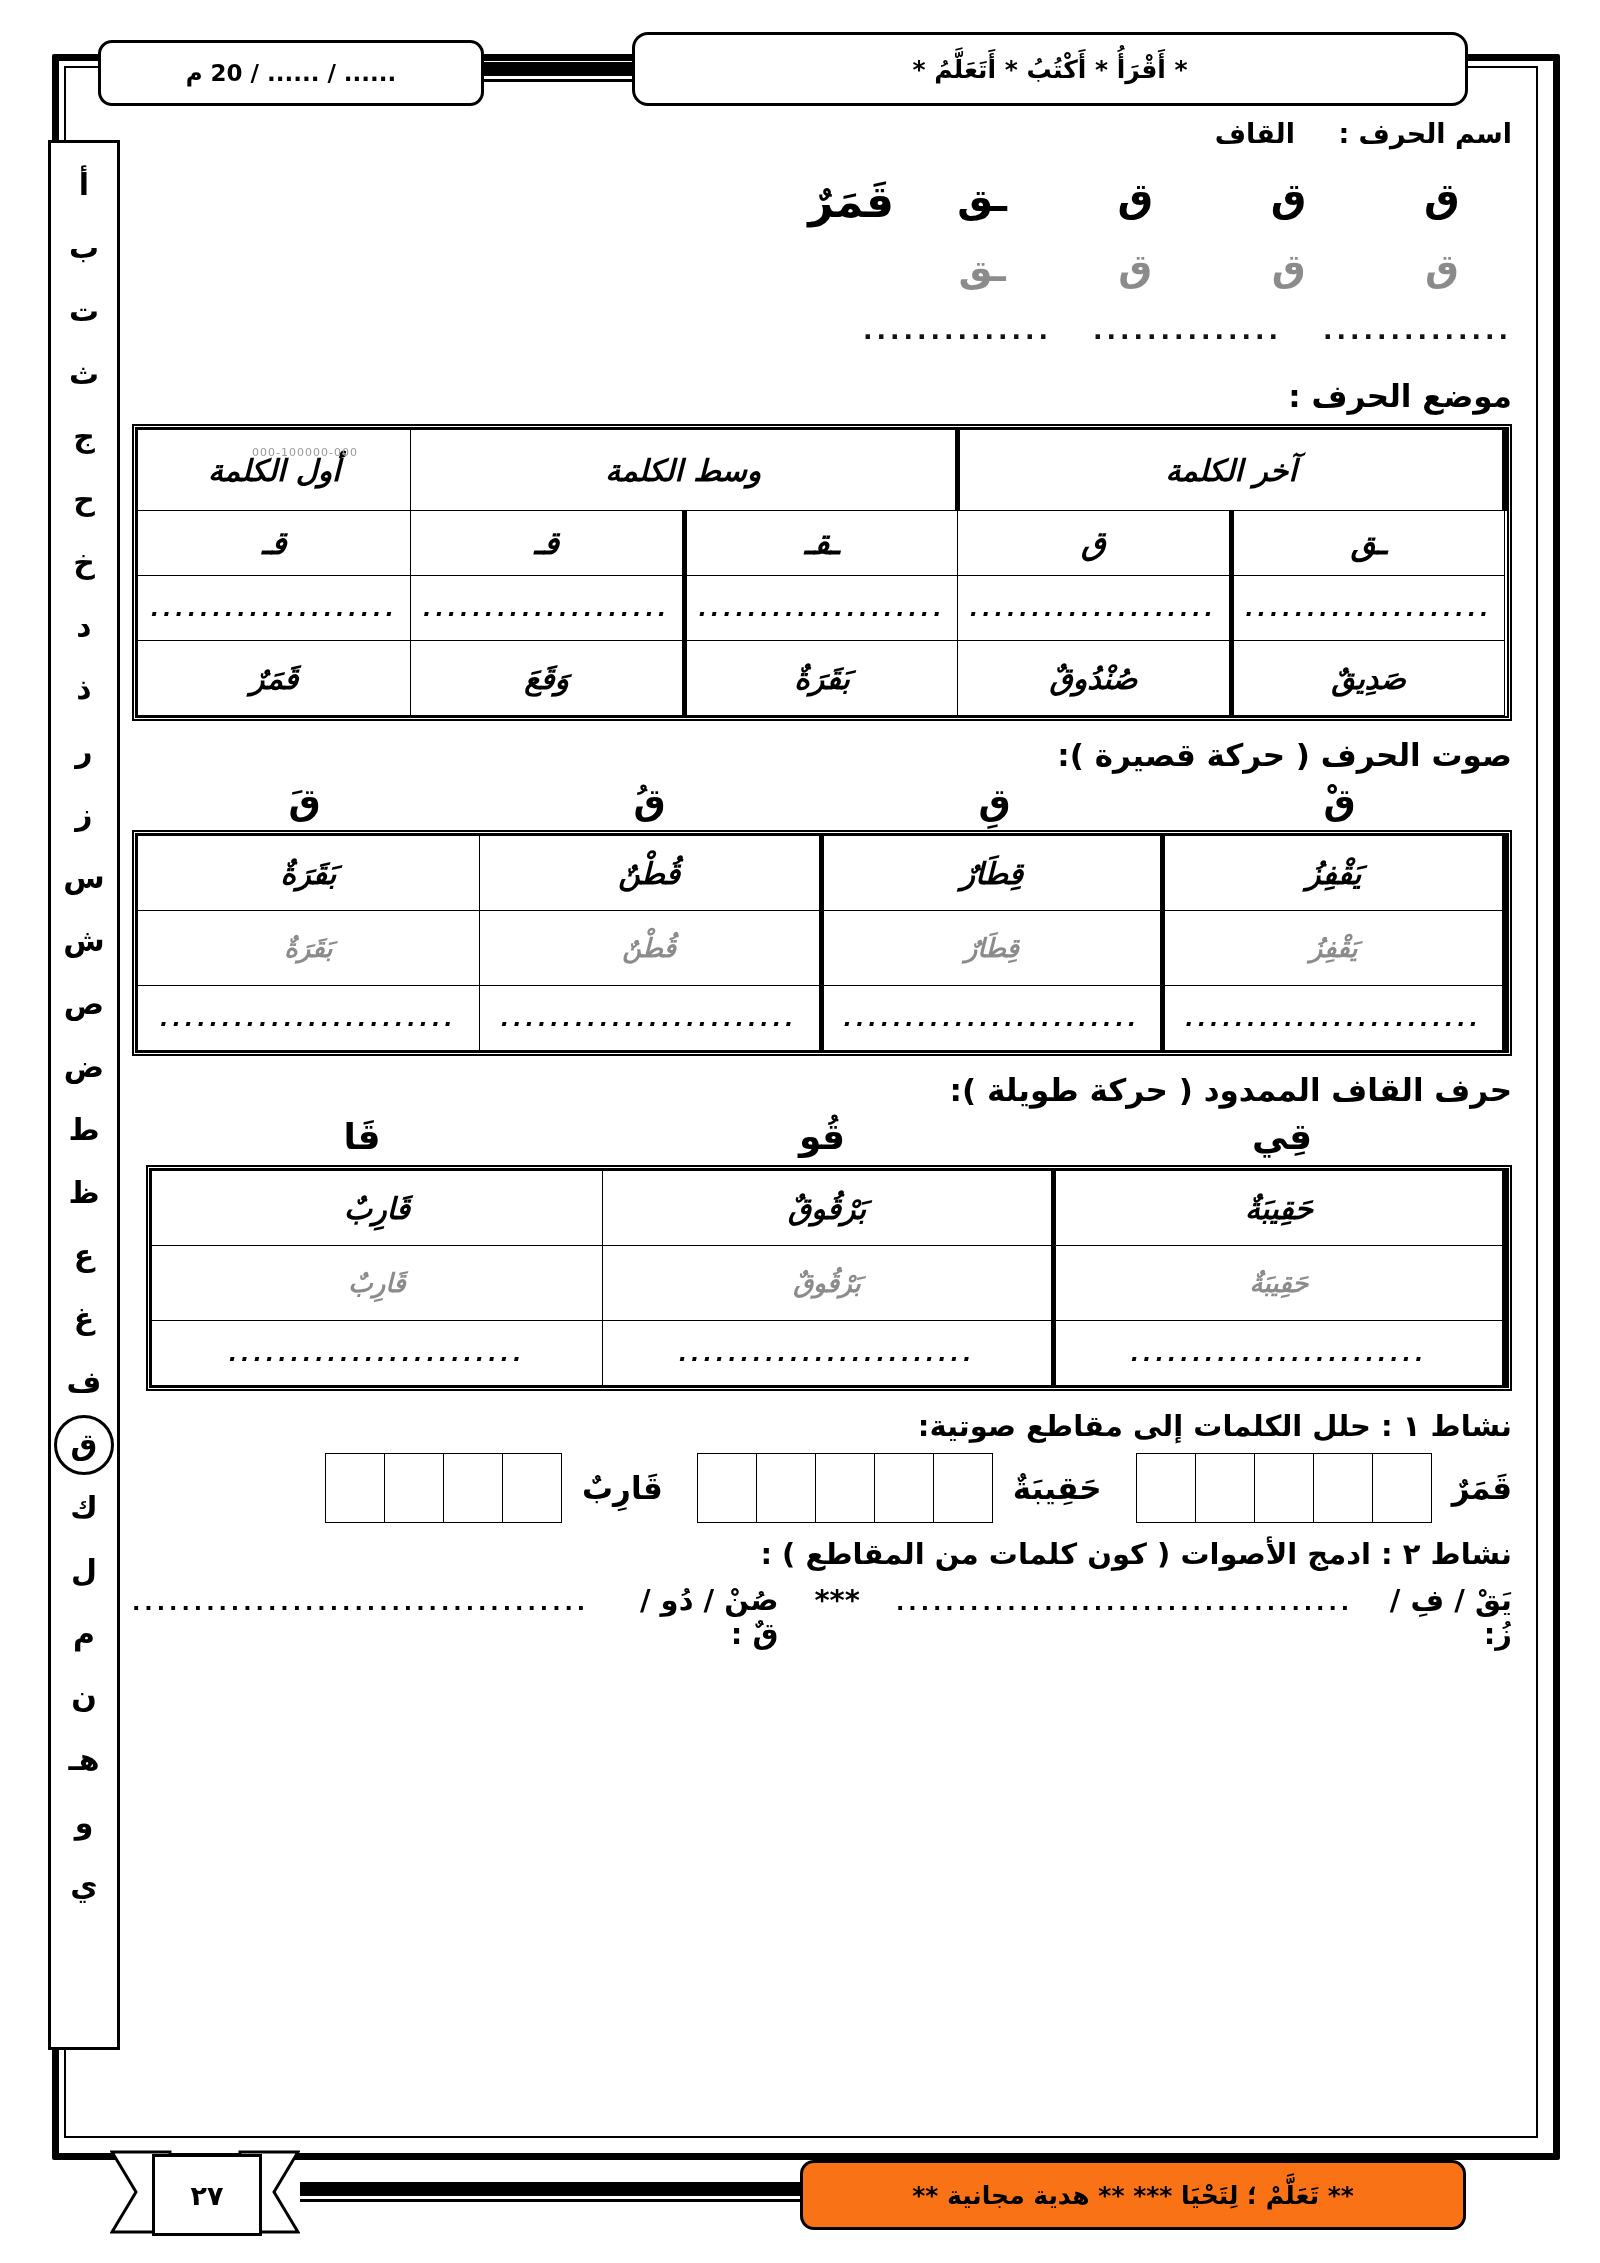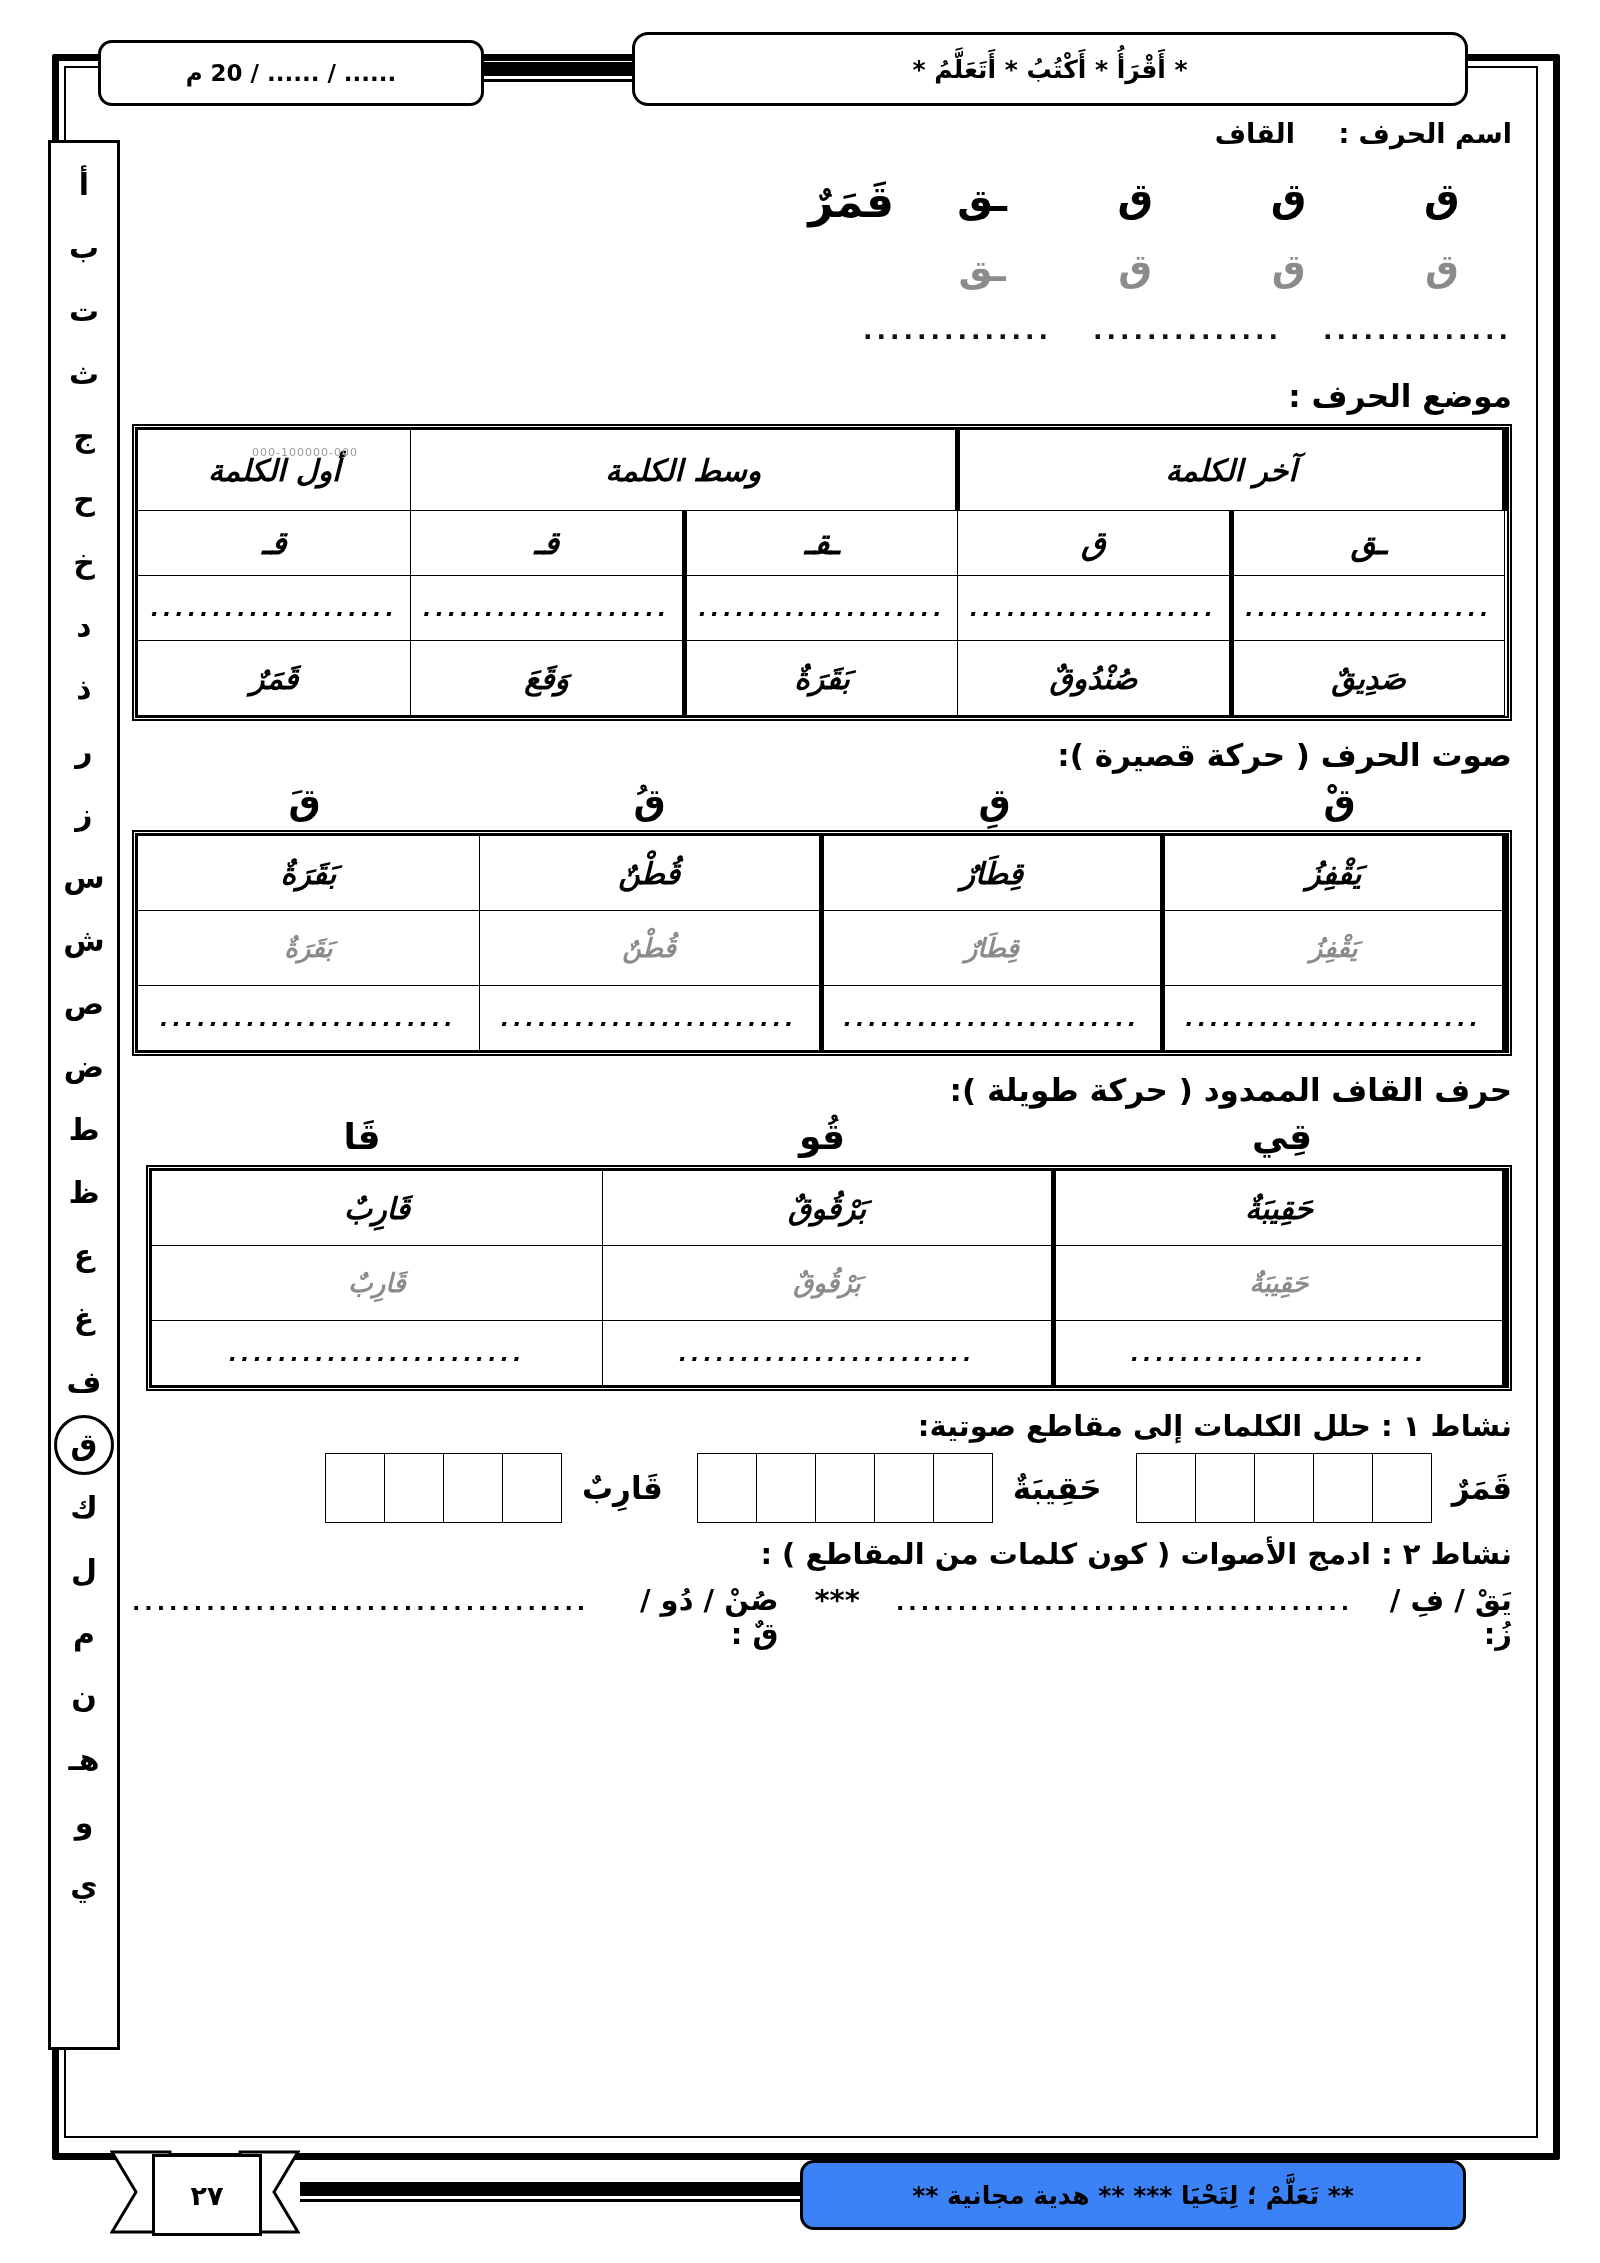--- a/index.html
+++ b/index.html
@@ -135,21 +135,21 @@
   
   .act-line{font-size:29px;font-weight:700;text-align:right;}
   .boxrow{display:flex;}
   .boxrow .bx{width:58px;height:68px;border:1.5px solid #000;}
   .boxrow .bx + .bx{border-right:none;}
   .dotted-line{letter-spacing:4px;font-size:22px;}
 
   
   .footer-pill{
     position:absolute;left:800px;top:2160px;width:660px;height:64px;
-    border:3px solid #000;border-radius:14px;background:#3b82f6;
+    border:3px solid #000;border-radius:14px;background:#f97316;
     display:flex;align-items:center;justify-content:center;
     font-size:25px;font-weight:700;z-index:6;
   }
   .footer-bar{
     position:absolute;left:300px;top:2182px;width:520px;height:14px;background:#000;z-index:4;
   }
   .footer-bar::after{content:"";position:absolute;left:0;top:17px;width:100%;height:3px;background:#000;}
   .page-ribbon{
     position:absolute;left:110px;top:2148px;width:190px;height:88px;z-index:6;
   }

